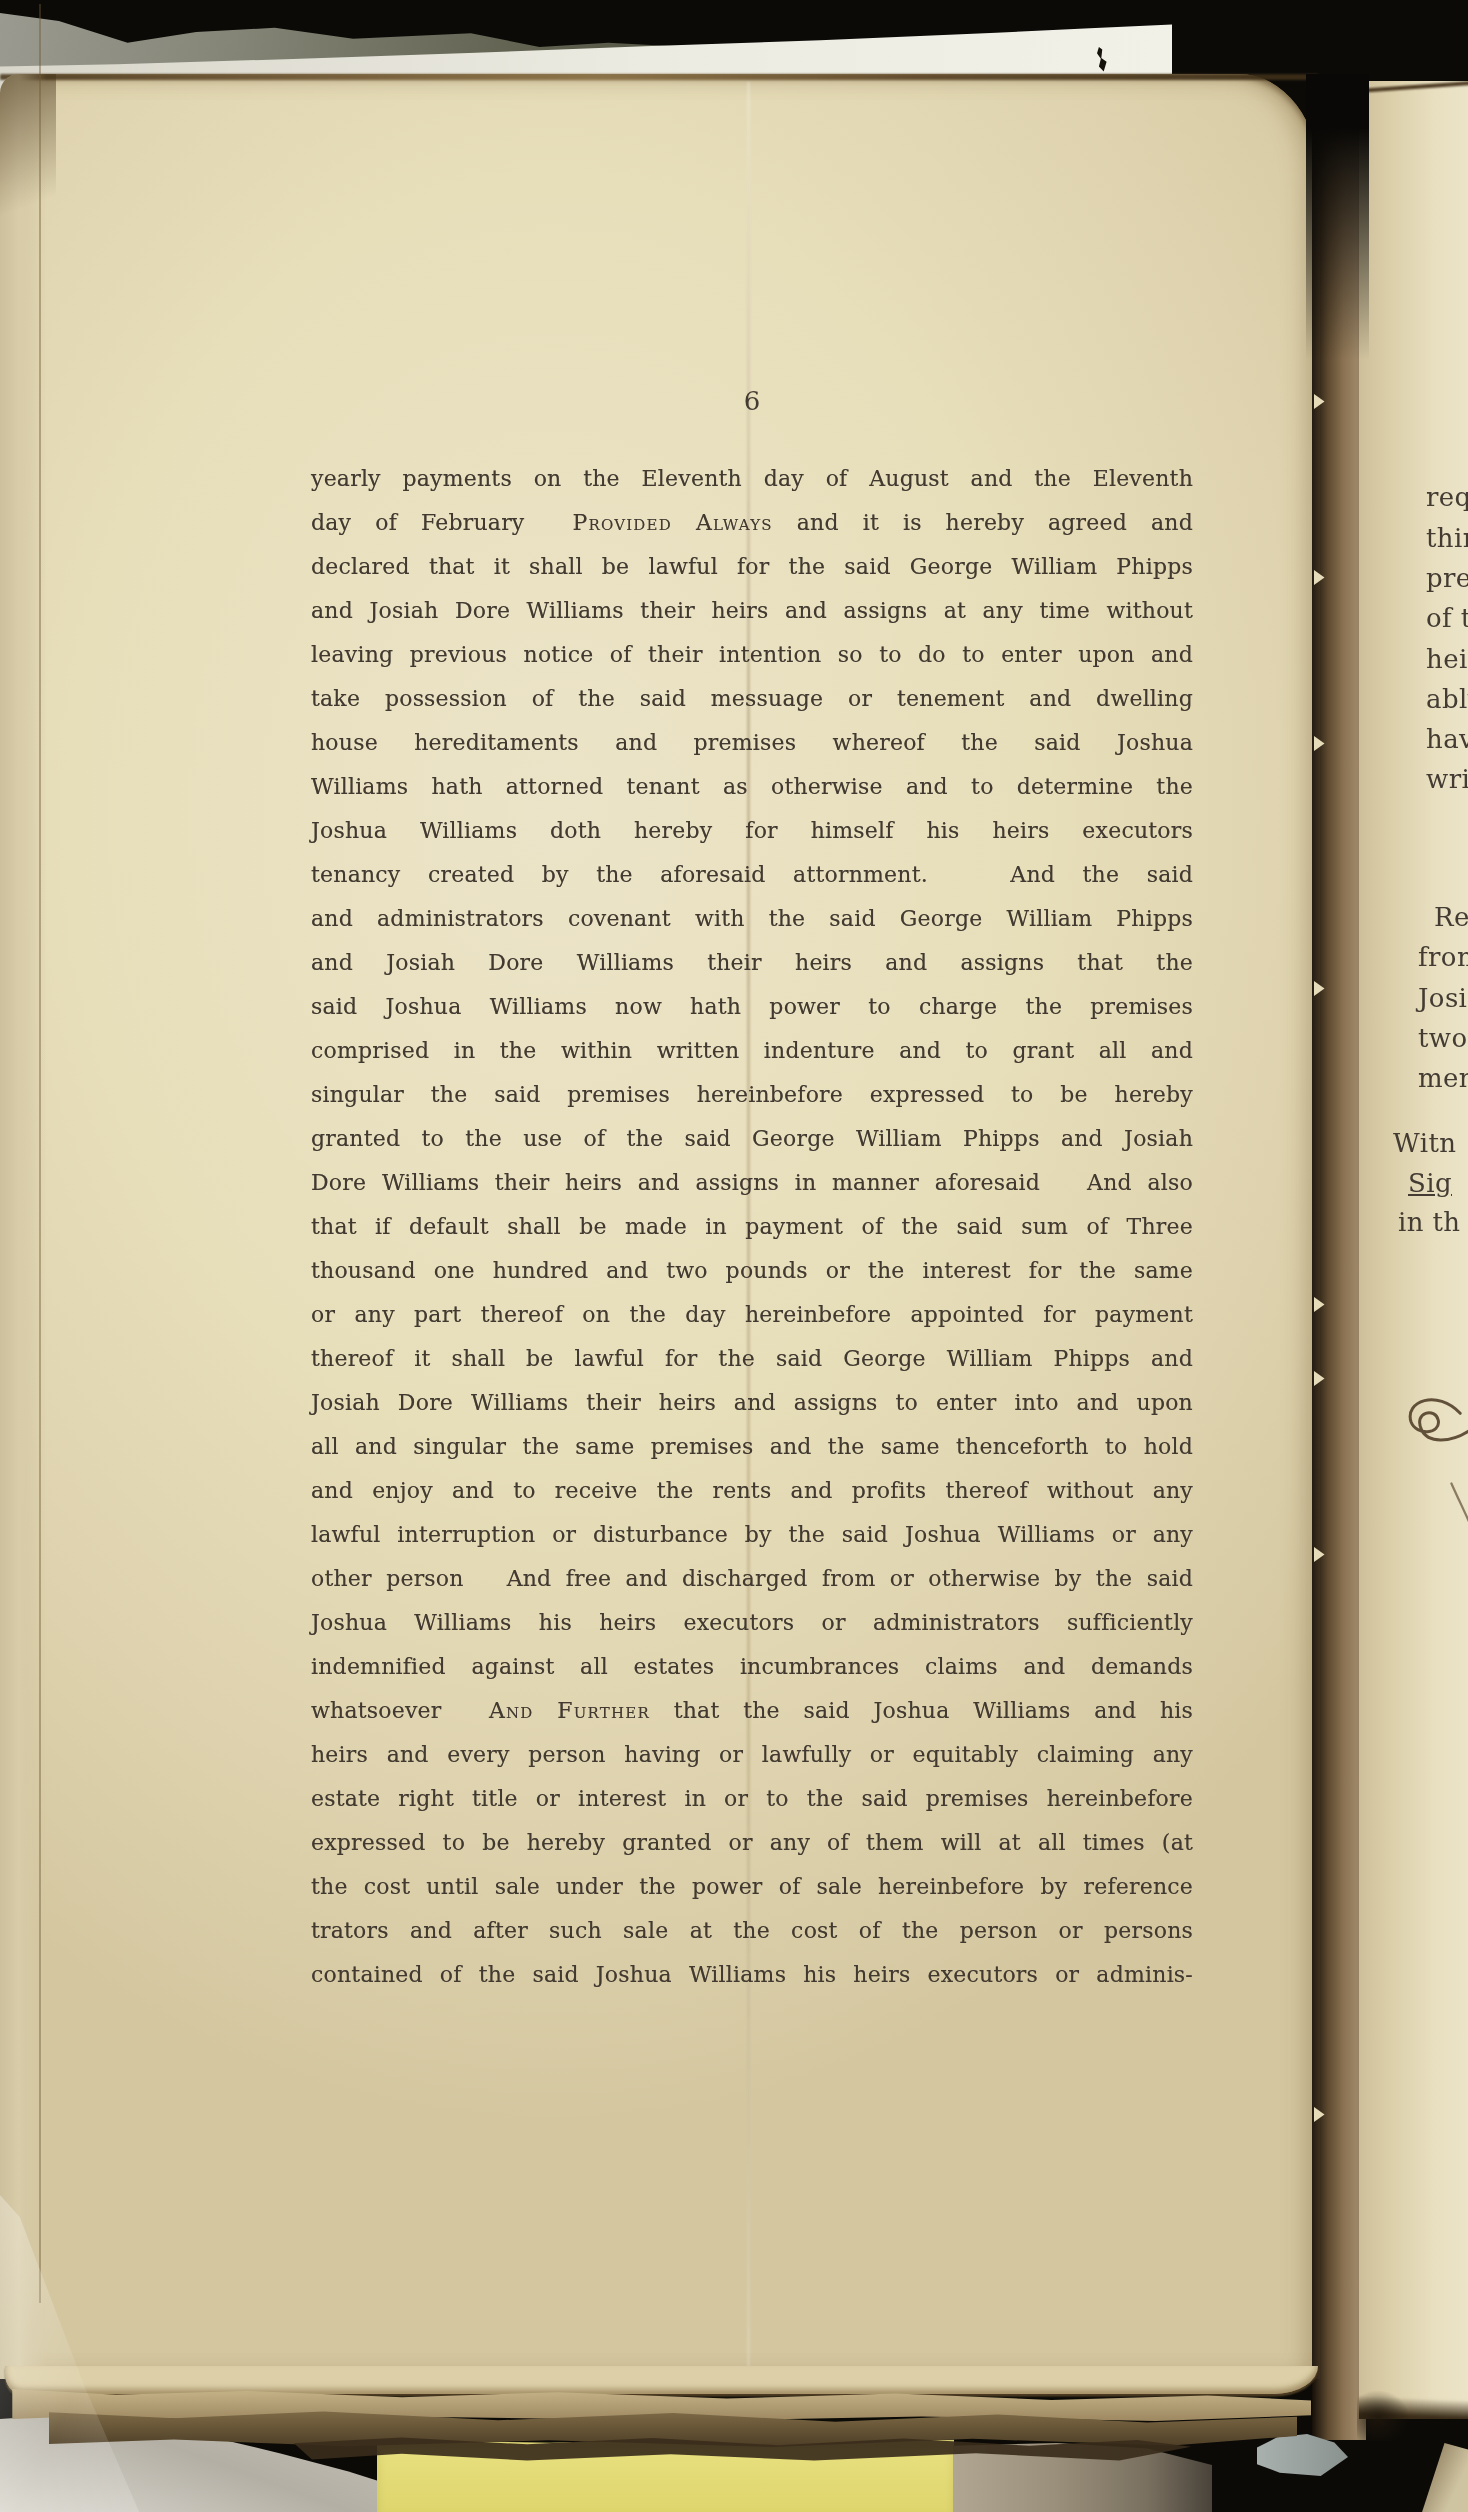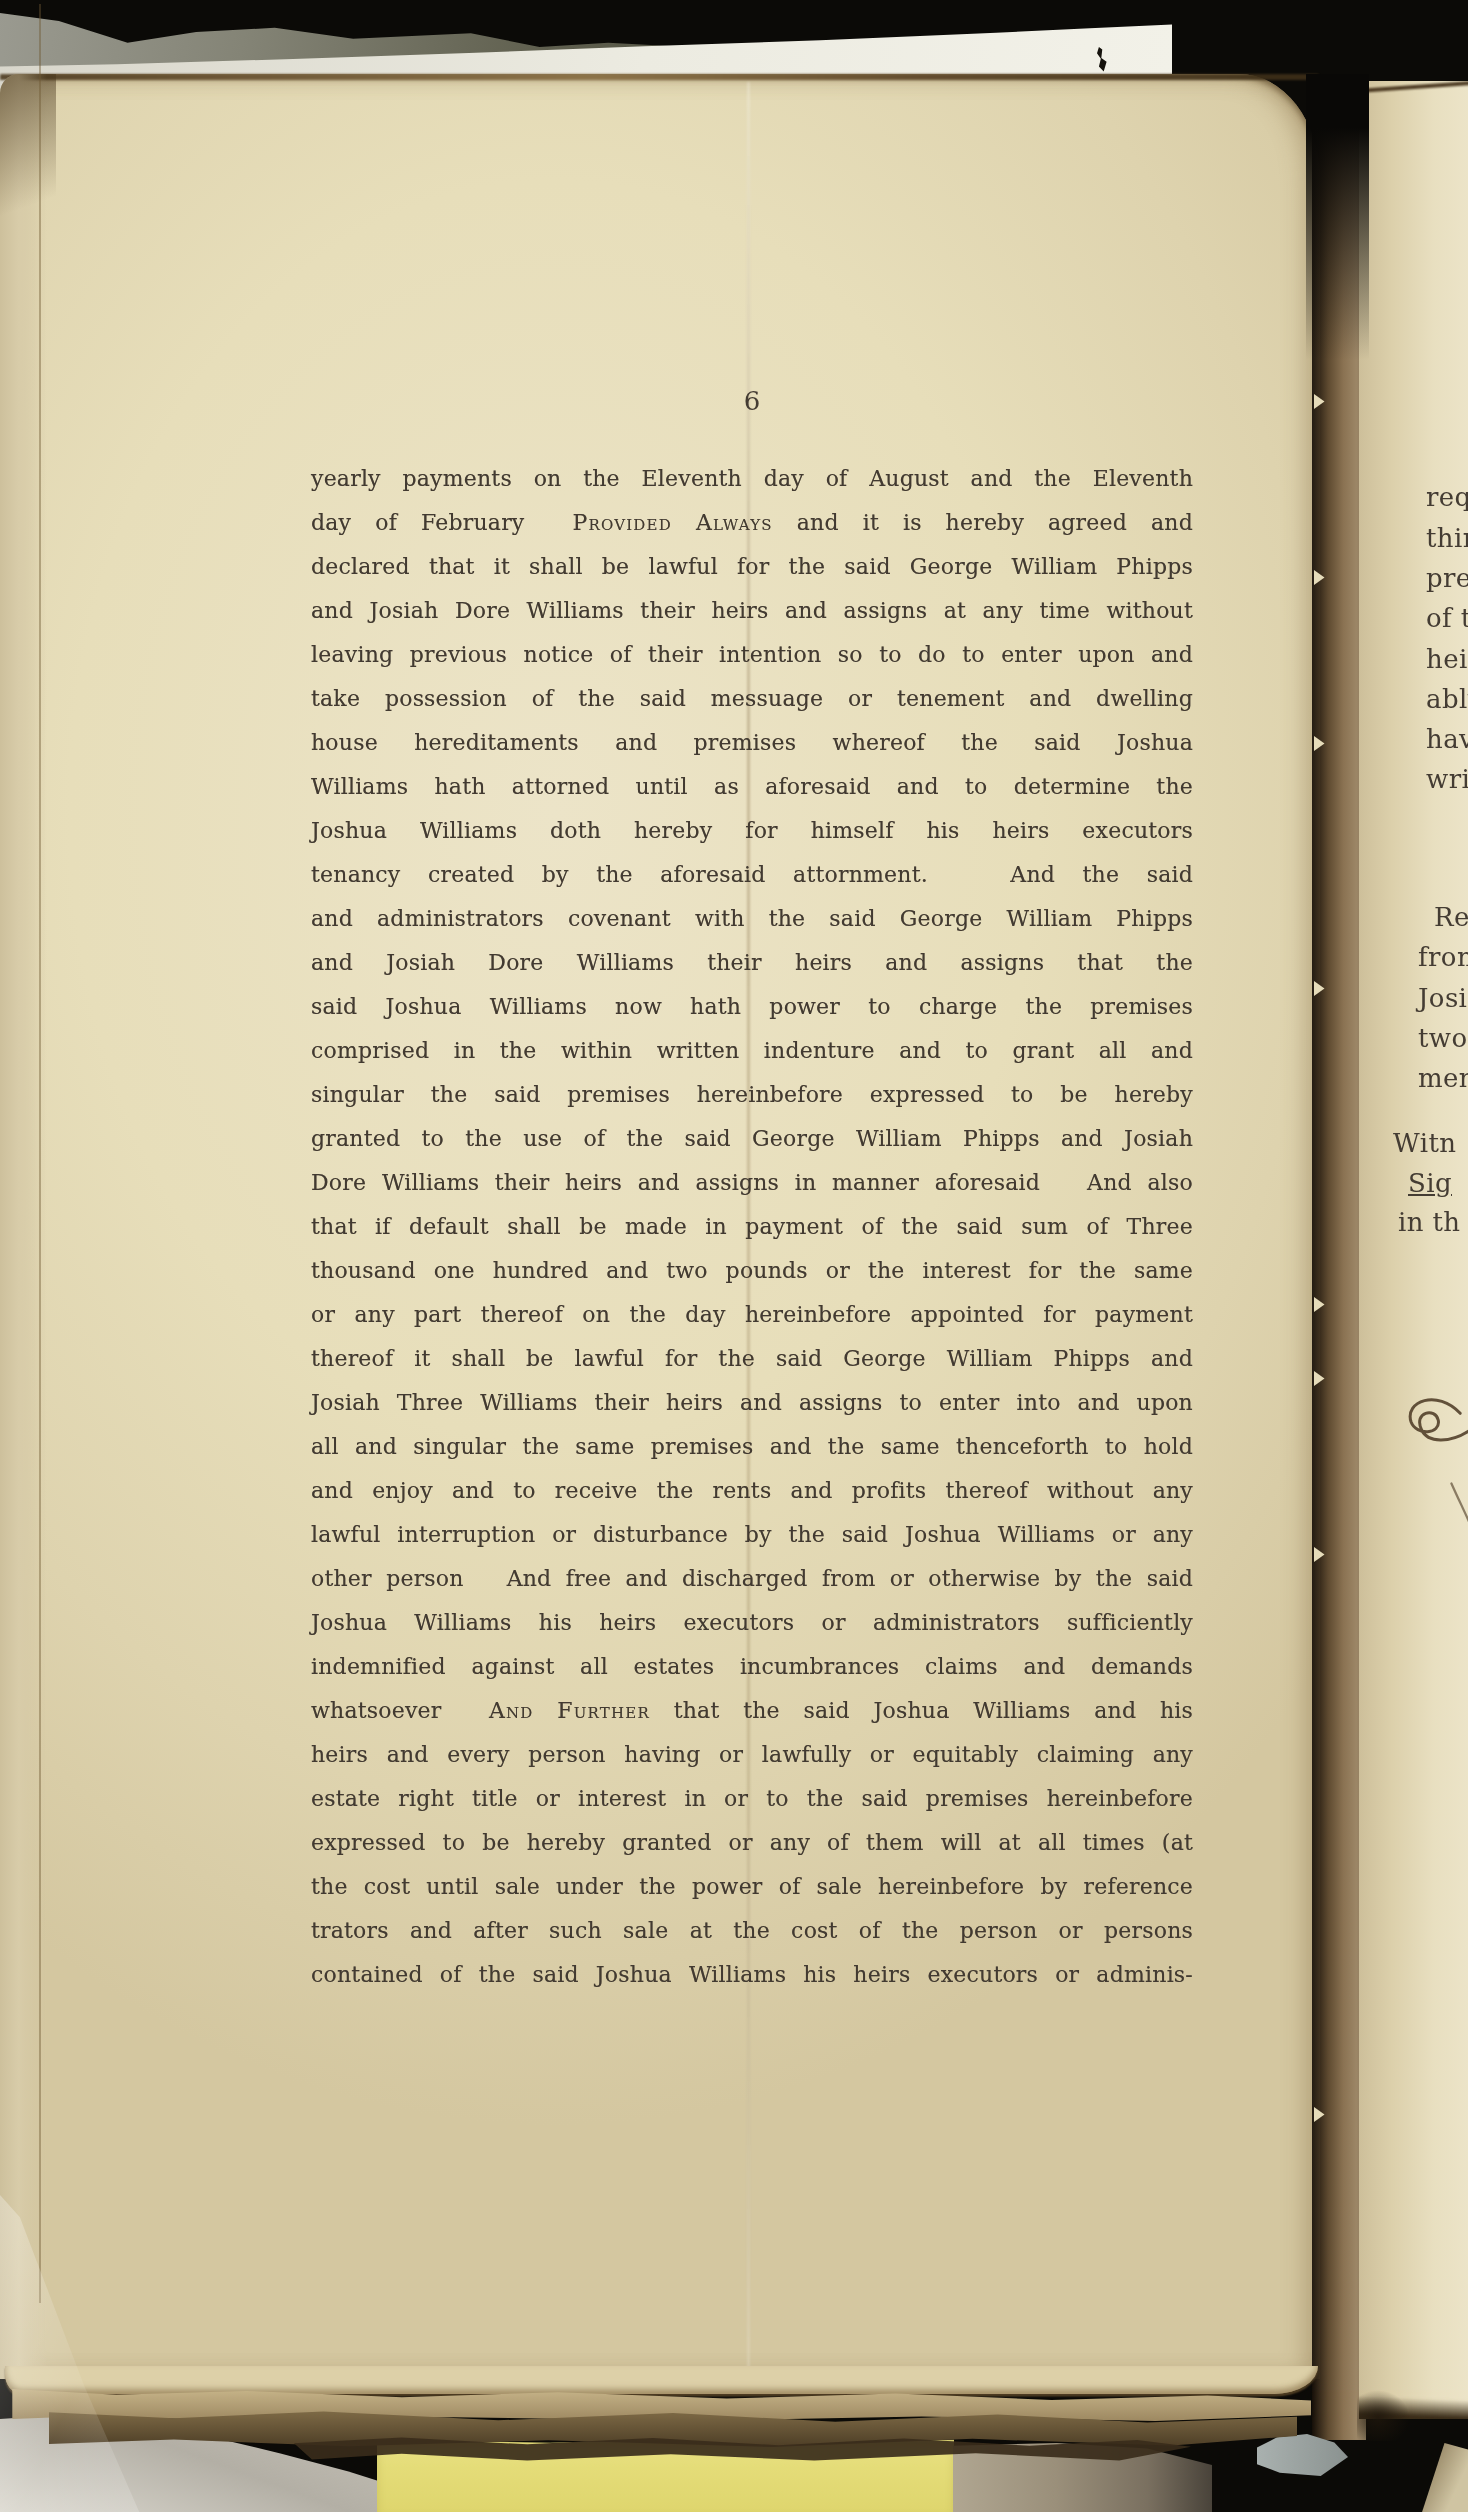--- a/index.html
+++ b/index.html
@@ -170,35 +170,35 @@
 
   <div class="page-num">6</div>
   <div class="text-block" id="text-block">
       <div class="line">yearly payments on the Eleventh day of August and the Eleventh</div>
       <div class="line">day of February&nbsp; <span class="sc">Provided</span> <span class="sc">Always</span> and it is hereby agreed and</div>
       <div class="line">declared that it shall be lawful for the said George William Phipps</div>
       <div class="line">and Josiah Dore Williams their heirs and assigns at any time without</div>
       <div class="line">leaving previous notice of their intention so to do to enter upon and</div>
       <div class="line">take possession of the said messuage or tenement and dwelling</div>
       <div class="line">house hereditaments and premises whereof the said Joshua</div>
-      <div class="line">Williams hath attorned until as aforesaid and to determine the</div>
+      <div class="line">Williams hath attorned tenant as otherwise and to determine the</div>
       <div class="line">Joshua Williams doth hereby for himself his heirs executors</div>
       <div class="line">tenancy created by the aforesaid attornment.&nbsp;&nbsp; And the said</div>
       <div class="line">and administrators covenant with the said George William Phipps</div>
       <div class="line">and Josiah Dore Williams their heirs and assigns that the</div>
       <div class="line">said Joshua Williams now hath power to charge the premises</div>
       <div class="line">comprised in the within written indenture and to grant all and</div>
       <div class="line">singular the said premises hereinbefore expressed to be hereby</div>
       <div class="line">granted to the use of the said George William Phipps and Josiah</div>
       <div class="line">Dore Williams their heirs and assigns in manner aforesaid&nbsp;&nbsp; And also</div>
       <div class="line">that if default shall be made in payment of the said sum of Three</div>
       <div class="line">thousand one hundred and two pounds or the interest for the same</div>
       <div class="line">or any part thereof on the day hereinbefore appointed for payment</div>
       <div class="line">thereof it shall be lawful for the said George William Phipps and</div>
-      <div class="line">Josiah Three Williams their heirs and assigns to enter into and upon</div>
+      <div class="line">Josiah Dore Williams their heirs and assigns to enter into and upon</div>
       <div class="line">all and singular the same premises and the same thenceforth to hold</div>
       <div class="line">and enjoy and to receive the rents and profits thereof without any</div>
       <div class="line">lawful interruption or disturbance by the said Joshua Williams or any</div>
       <div class="line">other person&nbsp;&nbsp; And free and discharged from or otherwise by the said</div>
       <div class="line">Joshua Williams his heirs executors or administrators sufficiently</div>
       <div class="line">indemnified against all estates incumbrances claims and demands</div>
       <div class="line">whatsoever&nbsp; <span class="sc">And</span> <span class="sc">Further</span> that the said Joshua Williams and his</div>
       <div class="line">heirs and every person having or lawfully or equitably claiming any</div>
       <div class="line">estate right title or interest in or to the said premises hereinbefore</div>
       <div class="line">expressed to be hereby granted or any of them will at all times (at</div>

